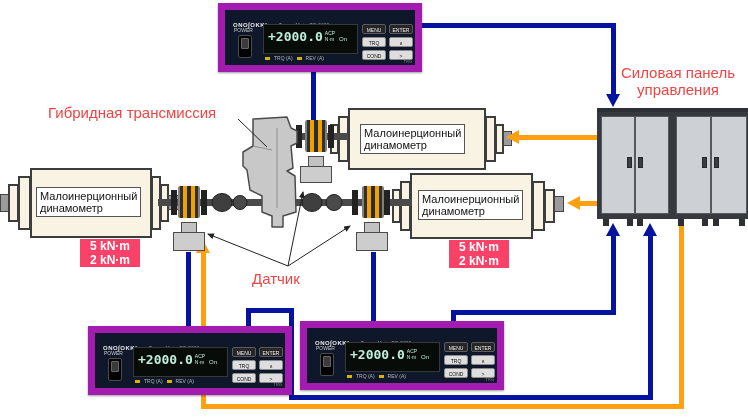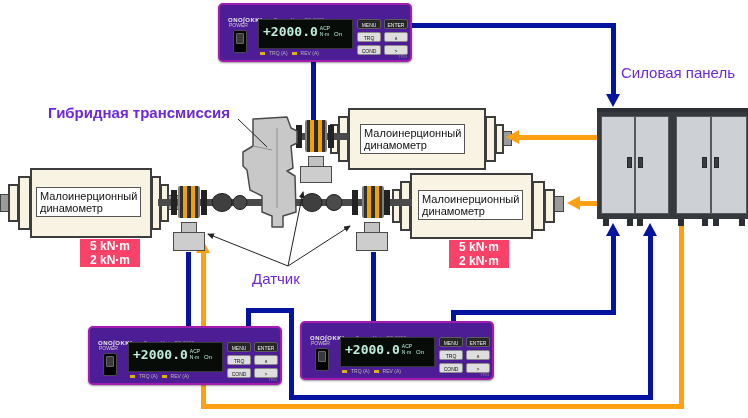--- a/index.html
+++ b/index.html
@@ -9,22 +9,22 @@
   
   .wire-b{position:absolute;background:#0413a0;z-index:2;}
   .wire-o{position:absolute;background:#ffa013;z-index:2;}
   .arr{position:absolute;width:0;height:0;z-index:2;}
   .arr.b-down{border-left:7px solid transparent;border-right:7px solid transparent;border-top:13px solid #0413a0;}
   .arr.b-up{border-left:7px solid transparent;border-right:7px solid transparent;border-bottom:13px solid #0413a0;}
   .arr.o-up{border-left:7px solid transparent;border-right:7px solid transparent;border-bottom:13px solid #ffa013;}
   .arr.o-left{border-top:7px solid transparent;border-bottom:7px solid transparent;border-right:13px solid #ffa013;}
 
   
-  .meter{position:absolute;width:190px;height:55px;background:#4c1d95;border:2px solid #a21caf;
-         border-radius:5px;z-index:5;box-shadow:0 1px 2px rgba(0,0,0,.4);}
+  .meter{position:absolute;width:190px;height:55px;background:#0f172a;border:7px solid #a21caf;
+         border-radius:0;z-index:5;box-shadow:0 1px 2px rgba(0,0,0,.4);}
   .m-head{position:absolute;left:8px;top:3px;height:9px;white-space:nowrap;}
   .m-brand{font-size:6px;font-weight:bold;color:#e8e8e8;letter-spacing:.5px;}
   .m-model{font-size:5px;color:#9a9a9a;margin-left:7px;}
   .m-pwr-lbl{position:absolute;left:9px;top:17px;font-size:5px;color:#cccccc;}
   .m-switch{position:absolute;left:13px;top:25px;width:12px;height:21px;background:#020202;
             border:1px solid #4a4a4a;border-radius:2px;}
   .m-rocker{position:absolute;left:2px;top:2px;width:6px;height:9px;background:#3a3a3a;
             border:1px solid #666;border-radius:1px;}
   .m-disp{position:absolute;left:38px;top:14px;width:93px;height:28px;background:#070c09;
           border:1px solid #383838;}
@@ -54,21 +54,21 @@
 
   
   .dyn-part{position:absolute;background:#f8f3e3;border:2px solid #3d3d3d;box-sizing:border-box;}
   .dyn-stub{position:absolute;background:#9b9b9b;border:1px solid #444;box-sizing:border-box;}
   .dyn-label{position:absolute;background:#fff;border:1px solid #555;box-sizing:border-box;
              font-size:11px;line-height:12px;padding:2px 3px;color:#111;z-index:4;white-space:nowrap;}
 
   
   .badge{position:absolute;background:#fa4168;color:#fff;font-weight:bold;font-size:12px;
          line-height:14px;text-align:center;padding:0 4px;z-index:6;}
-  .lbl{position:absolute;font-size:15px;color:#6d28d9;z-index:6;white-space:nowrap;}
+  .lbl{position:absolute;font-size:15px;color:#ef4444;z-index:6;white-space:nowrap;}
 
   
   .ped-t{position:absolute;background:#c2c2c2;border:1px solid #4b4b4b;box-sizing:border-box;z-index:4;}
   .ped-b{position:absolute;background:#cdcdcd;border:1px solid #4b4b4b;box-sizing:border-box;z-index:4;}
   .sensor{position:absolute;width:22px;height:32px;z-index:4;border-radius:2px;
           background:linear-gradient(90deg,#808080 0 2px,#303030 2px 5px,#f2a200 5px 9px,
                      #2b2b2b 9px 13px,#f2a200 13px 17px,#303030 17px 20px,#808080 20px 22px);}
   svg.mech{position:absolute;left:0;top:0;z-index:3;}
 </style>
 </head>
@@ -213,23 +213,24 @@
 
   <div class="badge" style="left:80px;top:239px;width:52px;">
     <div>5 kN·m</div>
     <div>2 kN·m</div>
   </div>
   <div class="badge" style="left:449px;top:240px;width:52px;">
     <div>5 kN·m</div>
     <div>2 kN·m</div>
   </div>
 
-  <div class="lbl" style="left:48px;top:104px;font-weight:bold;">Гибридная трансмиссия</div>
+  <div class="lbl" style="left:48px;top:104px;">Гибридная трансмиссия</div>
   <div class="lbl" style="left:608px;top:64px;width:140px;text-align:center;">
     <div>Силовая панель</div>
+    <div>управления</div>
   </div>
   <div class="lbl" style="left:252px;top:270px;">Датчик</div>
 
   <div class="meter" style="left:218px;top:3px;">
     <div class="m-head">
       <span class="m-brand">ONO∫OKKI</span>
       <span class="m-model">Torque Meter TQ-5300</span>
     </div>
     <div class="m-pwr-lbl">POWER</div>
     <div class="m-switch">

